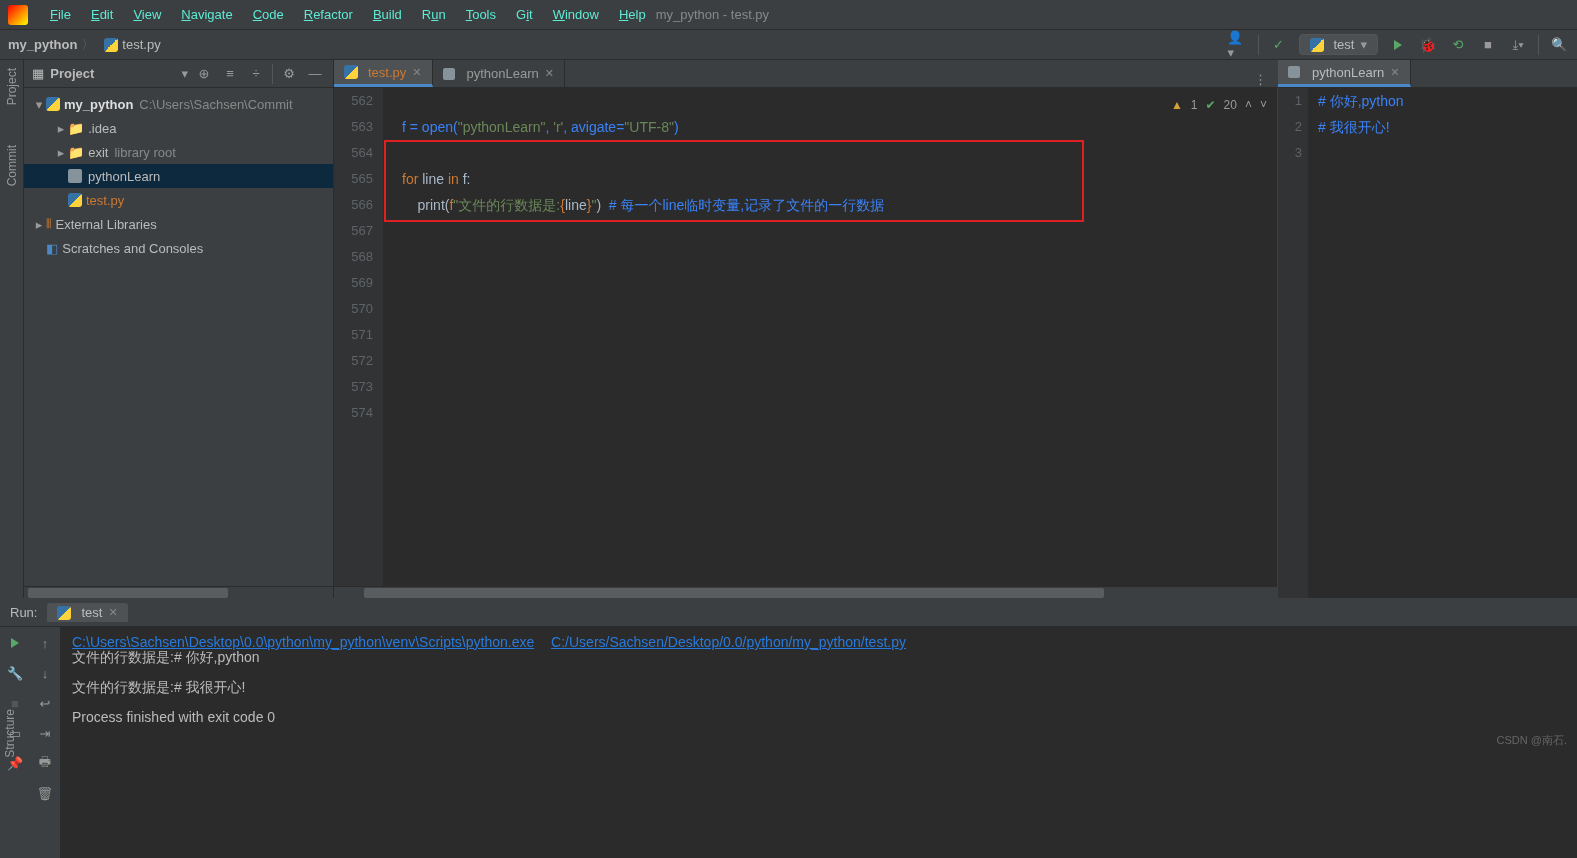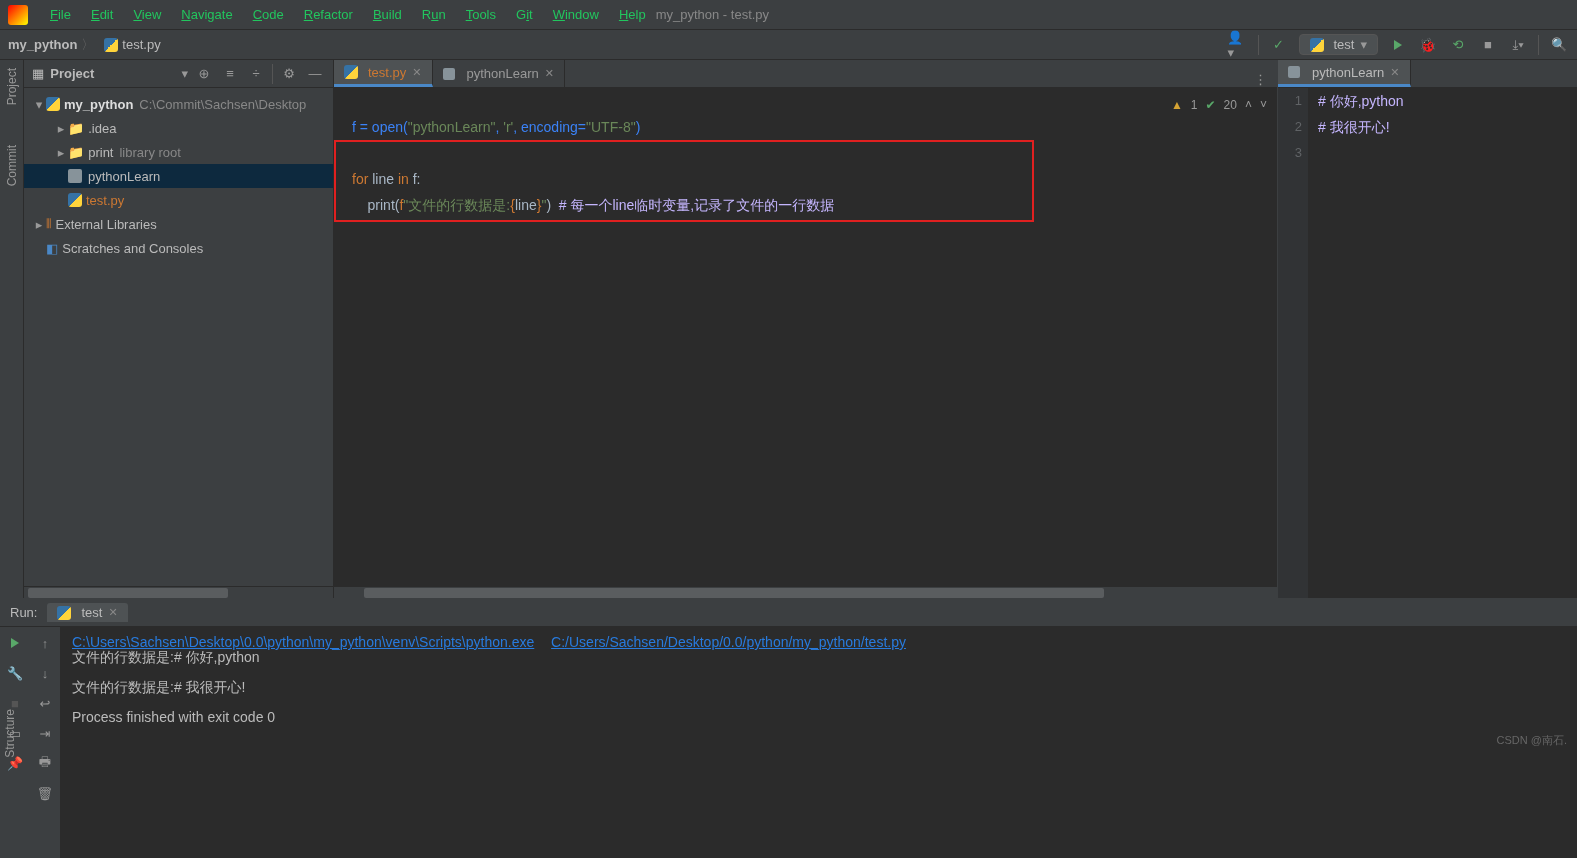--- a/index.html
+++ b/index.html
@@ -1,19 +1,19 @@
 <!DOCTYPE html>
 <html><head>
 <meta charset="utf-8">
 <style>
 * { margin:0; padding:0; box-sizing:border-box; font-family:"Segoe UI",Arial,sans-serif; }
 body { background:#2b2b2b; color:#bbb; width:1577px; height:858px; overflow:hidden; font-size:13px; }
 .menubar { height:30px; background:#3c3f41; display:flex; align-items:center; padding:0 8px; border-bottom:1px solid #2b2b2b; }
 .logo { width:20px; height:20px; background:linear-gradient(135deg,#f00,#ff0); border-radius:3px; margin-right:12px; }
-.menubar .menu-item { padding:4px 10px; cursor:pointer; color:#22c55e; }
+.menubar .menu-item { padding:4px 10px; cursor:pointer; color:#5eead4; }
 .menubar .menu-item u { text-decoration:underline; }
 .win-title { color:#888; font-size:13px; }
 .navrow { height:30px; background:#3c3f41; display:flex; align-items:center; padding:0 8px; border-bottom:1px solid #2b2b2b; }
 .crumb { color:#bbb; font-weight:bold; }
 .crumb2 { margin-left:6px; color:#bbb; }
 .pyicon { display:inline-block; width:14px; height:14px; background:linear-gradient(135deg,#3572A5 50%,#ffd43b 50%); border-radius:3px; vertical-align:middle; margin-right:4px; }
 .nav-right { margin-left:auto; display:flex; align-items:center; gap:10px; }
 .nav-icon { width:20px; height:20px; display:flex; align-items:center; justify-content:center; color:#999; cursor:pointer; }
 .divider { width:1px; height:20px; background:#555; }
 .runconfig { background:#4c5052; border:1px solid #555; border-radius:4px; padding:2px 10px; display:flex; align-items:center; gap:6px; }
@@ -41,21 +41,21 @@
 .etab { height:27px; padding:0 10px; display:flex; align-items:center; gap:6px; color:#999; cursor:pointer; border-right:1px solid #2b2b2b; }
 .etab.active { background:#4e5254; border-bottom:3px solid #4a88c7; color:#cc7832; }
 .etab-close { color:#888; font-size:11px; }
 .etab-more { margin-left:auto; padding:0 10px; color:#999; }
 .editor-body { flex:1; display:flex; overflow:hidden; position:relative; }
 .gutter { width:50px; background:#313335; text-align:right; padding-right:10px; color:#606366; font-family:Consolas,monospace; font-size:13px; line-height:26px; border-right:1px solid #2b2b2b; }
 .code { flex:1; font-family:Consolas,monospace; font-size:14px; line-height:26px; padding-left:18px; position:relative; color:#a9b7c6; white-space:pre; }
 .kw { color:#cc7832; }
 .str { color:#6a8759; }
 .strb { color:#cc7832; }
-.cmt { color:#c4b5fd; }
+.cmt { color:#3b82f6; }
 .fn { color:#3b82f6; }
 .hl-border { position:absolute; border:2px solid #e02020; left:0px; top:52px; width:700px; height:82px; pointer-events:none; }
 .inspections { position:absolute; right:10px; top:4px; display:flex; gap:8px; align-items:center; color:#999; font-size:12px; }
 .warn-tri { color:#d5a334; }
 .check-green { color:#59a869; }
 .side-editor { width:300px; border-left:1px solid #3c3f41; display:flex; flex-direction:column; background:#3c3f41; }
 .side-editor .editor-tabs { border-bottom:1px solid #2b2b2b; }
 .side-code-wrap { flex:1; display:flex; background:#2b2b2b; }
 .side-gutter { width:30px; background:#313335; text-align:right; padding-right:6px; color:#606366; font-family:Consolas,monospace; font-size:13px; line-height:26px; }
 .side-code { flex:1; font-family:Consolas,monospace; font-size:14px; line-height:26px; padding-left:10px; color:#a9b7c6; white-space:pre; }
@@ -134,31 +134,31 @@
       <div class="header-icon">÷</div>
       <div class="divider"></div>
       <div class="header-icon">⚙</div>
       <div class="header-icon">—</div>
     </div>
     <div class="tree">
       <div class="tree-row">
           <span class="arrow">▾</span>
           <span class="pyicon"></span>
           <span class="label bold">my_python</span>
-          <span class="path">C:\Commit\Sachsen\Desktop</span>
+          <span class="path">C:\Users\Sachsen\Commit</span>
         </div>
       <div class="tree-row" style="padding-left:30px">
           <span class="arrow">▸</span>
           <span class="folder-icon">📁</span>
           <span class="label">.idea</span>
         </div>
       <div class="tree-row" style="padding-left:30px">
           <span class="arrow">▸</span>
           <span class="folder-icon">📁</span>
-          <span class="label">print</span>
+          <span class="label">exit</span>
           <span class="path">library root</span>
         </div>
       <div class="tree-row sel" style="padding-left:44px">
           <span class="file-icon"></span>
           <span class="label">pythonLearn</span>
         </div>
       <div class="tree-row" style="padding-left:44px">
           <span class="pyicon"></span>
           <span class="label orange">test.py</span>
         </div>
@@ -186,22 +186,37 @@
           <span class="etab-close">✕</span>
         </div>
       <div class="etab">
           <span class="file-icon" style="width:12px;height:12px"></span>
           <span>pythonLearn</span>
           <span class="etab-close">✕</span>
         </div>
       <div class="etab-more">⋮</div>
     </div>
     <div class="editor-body">
+      <div class="gutter">
+        <div>562</div>
+          <div>563</div>
+          <div>564</div>
+          <div>565</div>
+          <div>566</div>
+          <div>567</div>
+          <div>568</div>
+          <div>569</div>
+          <div>570</div>
+          <div>571</div>
+          <div>572</div>
+          <div>573</div>
+          <div>574</div>
+      </div>
       <div class="code">
-<span class="fn">f = open(</span><span class="str">"pythonLearn"</span><span class="fn">, </span><span class="str">'r'</span><span class="fn">, encoding=</span><span class="str">"UTF-8"</span><span class="fn">)</span>
+<span class="fn">f = open(</span><span class="str">"pythonLearn"</span><span class="fn">, </span><span class="str">'r'</span><span class="fn">, avigate=</span><span class="str">"UTF-8"</span><span class="fn">)</span>
 <span></span>
 <span class="kw">for</span><span> line </span><span class="kw">in</span><span> f:</span>
 <span>    print(</span><span class="strb">f</span><span class="str">"文件的行数据是:</span><span class="kw">{</span><span>line</span><span class="kw">}</span><span class="str">"</span><span>)  </span><span class="cmt"># 每一个line临时变量,记录了文件的一行数据</span>
         <div class="hl-border"></div>
         <div class="inspections">
           <span class="warn-tri">▲</span><span>1</span>
           <span class="check-green">✔</span><span>20</span>
           <span>˄</span>
           <span>˅</span>
         </div>

